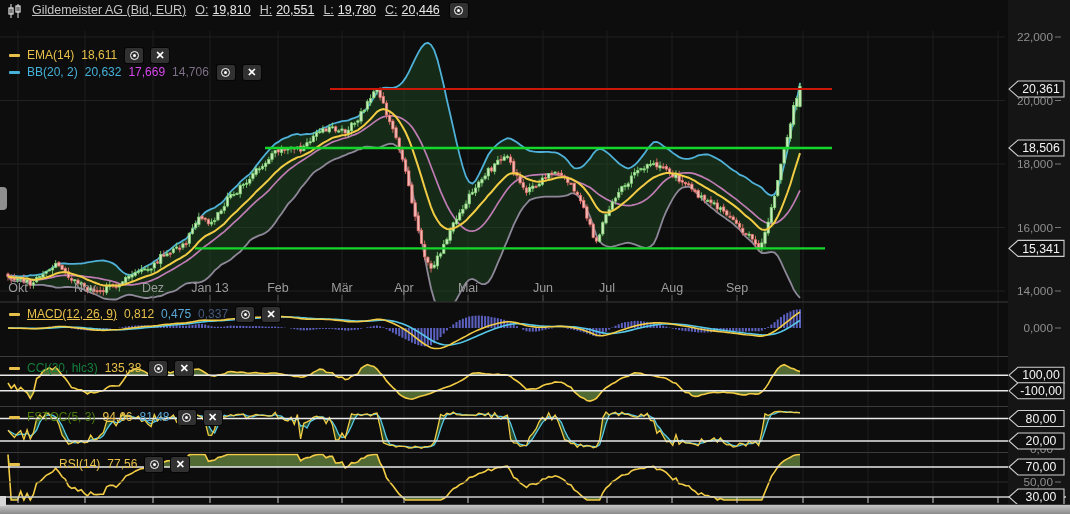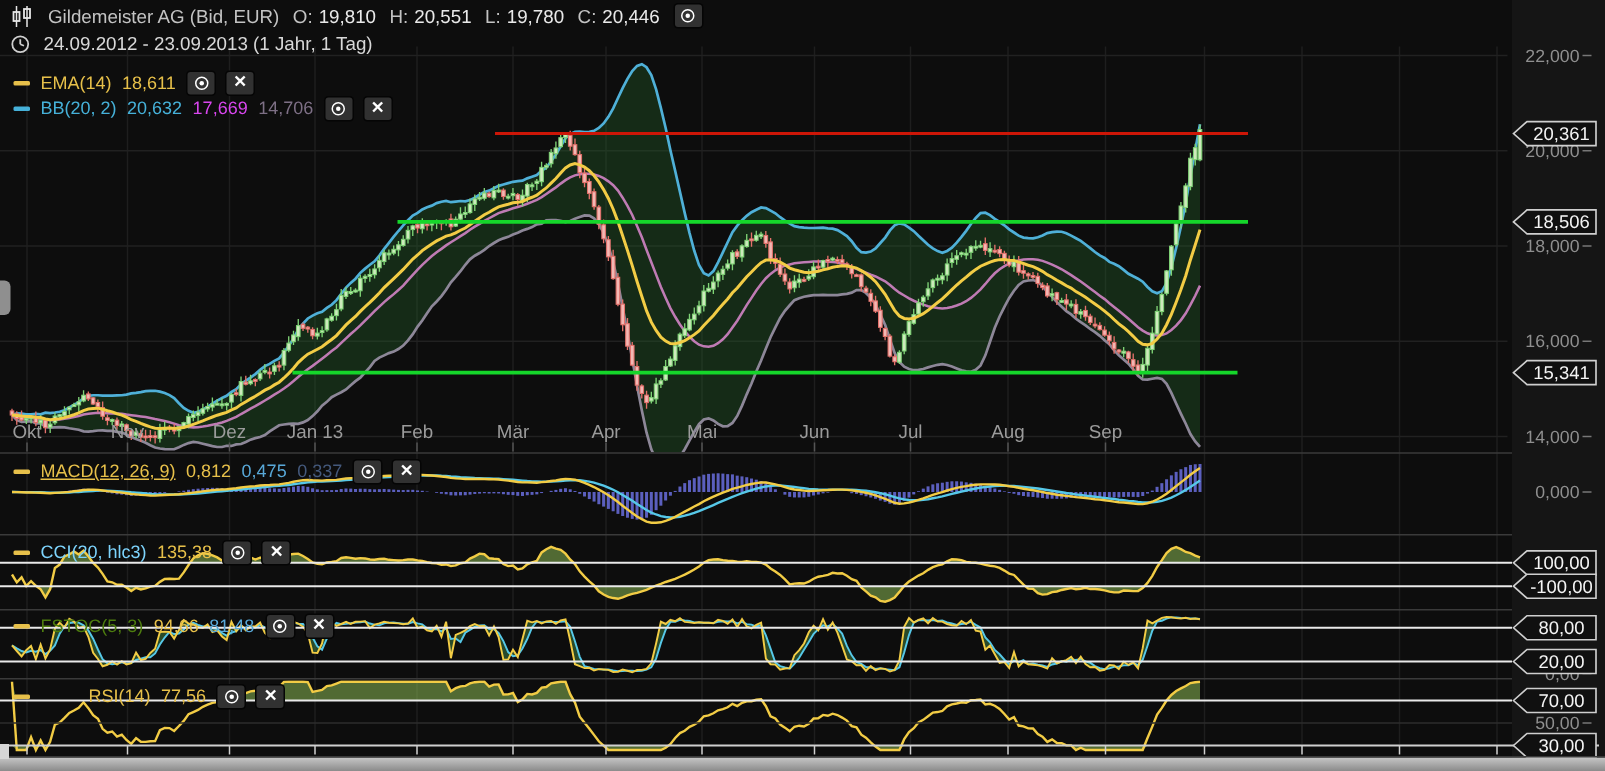--- a/index.html
+++ b/index.html
@@ -1,21 +1,21 @@
 <!DOCTYPE html>
 <html><head>
 <meta charset="utf-8">
 <style>
   html,body{margin:0;padding:0;background:#000;}
   .stage{position:relative;width:1070px;height:514px;overflow:hidden;background:#0d0d0d;
          font-family:"Liberation Sans",sans-serif;}
   #chart-svg{position:absolute;left:0;top:0;}
   #chart-svg text{font-family:"Liberation Sans",sans-serif;}
-  .hrow{position:absolute;display:flex;align-items:center;gap:9px;font-size:12.5px;color:#c3c3c3;
-        white-space:nowrap;z-index:5;}
+  .hrow{position:absolute;display:flex;gap:9px;font-size:12.5px;color:#c3c3c3;
+        white-space:nowrap;z-index:5;text-decoration:underline;}
   .hrow .pair{display:flex;gap:4px;}
   .hrow .v{color:#e9e9e9;}
   .legend{position:absolute;display:flex;align-items:center;gap:7px;font-size:12px;height:16px;
           white-space:nowrap;z-index:5;}
   .dash{width:11px;height:3px;border-radius:1px;display:inline-block;background:#e7c04a;}
   .btn{width:18px;height:15px;background:#313131;border-radius:2px;display:inline-flex;align-items:center;
        justify-content:center;color:#fff;cursor:pointer;margin-left:1px;box-shadow:0 0 0 1px #050505;}
   .btn.close{font-weight:bold;font-size:11px;line-height:1;}
   .eyec{width:9px;height:9px;border:1.5px solid #fff;border-radius:50%;position:relative;box-sizing:border-box;display:inline-block;}
   .eyec::after{content:"";position:absolute;left:50%;top:50%;width:3px;height:3px;margin:-1.5px 0 0 -1.5px;
@@ -974,30 +974,20 @@
       </span>
     <span class="pair">
         <span>C:</span>
         <span class="v">20,446</span>
       </span>
     <span class="btn eye">
         <span class="eyec"></span>
       </span>
   </div>
 
-  <div class="hrow" style="left:7px;top:22px;color:#d8d8d8;">
-    <span class="icon">
-      <svg width="13" height="13" viewBox="0 0 13 13">
-        <circle cx="6.5" cy="6.5" r="5.3" fill="none" stroke="#cfcfcf" stroke-width="1.2"></circle>
-        <line x1="6.5" y1="6.5" x2="6.5" y2="3.2" stroke="#cfcfcf" stroke-width="1.2"></line>
-        <line x1="6.5" y1="6.5" x2="9" y2="7.5" stroke="#cfcfcf" stroke-width="1.2"></line>
-      </svg>
-    </span>
-    <span>24.09.2012 - 23.09.2013 (1 Jahr, 1 Tag)</span>
-  </div>
 
   <div class="legend" style="left:9px;top:47px;">
     <span class="dash" style="background: rgb(231, 192, 74);"></span>
     <span style="color: rgb(231, 192, 74);">EMA(14)</span>
     <span style="color: rgb(231, 192, 74);">18,611</span>
     <span class="btn eye">
         <span class="eyec"></span>
       </span>
     <span class="btn close">✕</span>
   </div>
@@ -1021,21 +1011,21 @@
     <span style="color: rgb(88, 168, 216);">0,475</span>
     <span style="color: rgb(68, 89, 124);">0,337</span>
     <span class="btn eye">
         <span class="eyec"></span>
       </span>
     <span class="btn close">✕</span>
   </div>
 
   <div class="legend" style="left:9px;top:360px;">
     <span class="dash" style="background: rgb(231, 192, 74);"></span>
-    <span style="color: #7dd3fc;">CCI(20, hlc3)</span>
+    <span style="color: #15803d;">CCI(20, hlc3)</span>
     <span style="color: rgb(231, 192, 74);">135,38</span>
     <span class="btn eye">
         <span class="eyec"></span>
       </span>
     <span class="btn close">✕</span>
   </div>
 
   <div class="legend" style="left:9px;top:409px;">
     <span class="dash" style="background: rgb(231, 192, 74);"></span>
     <span style="color: #4d7c0f;">FSTOC(5, 3)</span>

